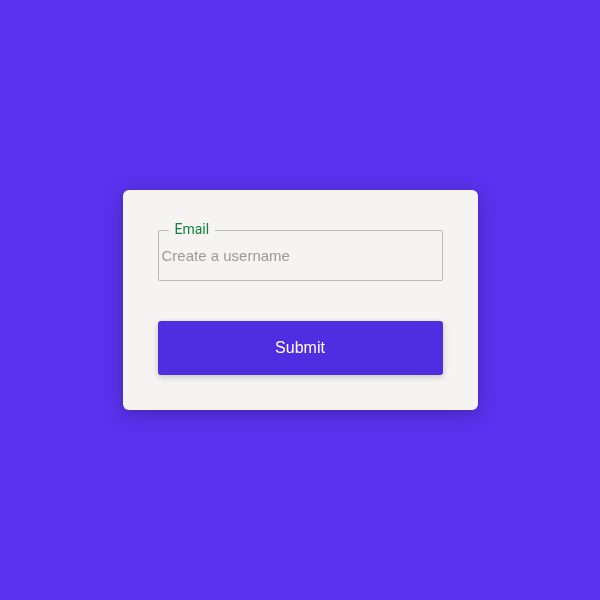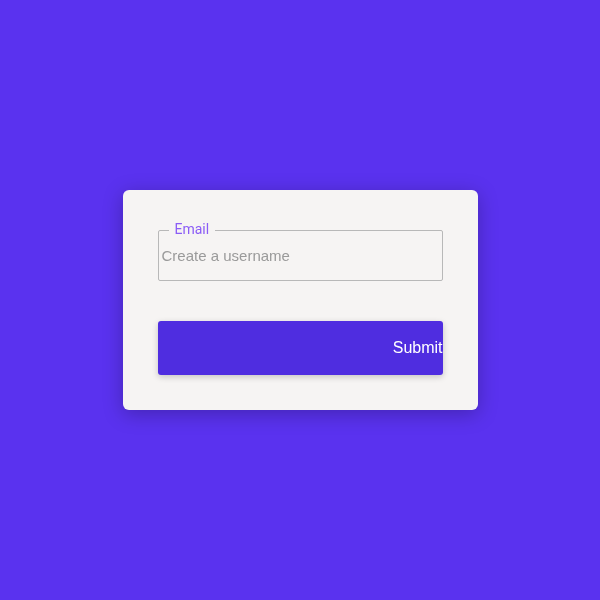--- a/index.html
+++ b/index.html
@@ -36,21 +36,21 @@
       margin-bottom: 28px;
       background: #f6f4f3;
     }
     .field-label {
       position: absolute;
       top: -10px;
       left: 10px;
       background: #f6f4f3;
       padding: 0 6px;
       font-size: 14px;
-      color: #8b5cf6;
+      color: #15803d;
     }
     .field-input {
       width: 100%;
       border: none;
       background: transparent;
       padding: 16px 3px;
       font-size: 15px;
       color: #333;
       outline: none;
     }
@@ -62,21 +62,20 @@
       background: #4f2de0;
       color: #fff;
       border: none;
       padding: 18px 0;
       font-size: 16px;
       font-weight: 500;
       border-radius: 3px;
       cursor: pointer;
       margin-top: 12px;
       box-shadow: 0 2px 6px rgba(0,0,0,0.2);
-      text-align: right;
     }
   </style>
 </head>
 <body>
 
 <div class="card">
 
   <div class="field">
     <span class="field-label">Email</span>
     <input type="text" class="field-input" placeholder="Create a username" style="">

